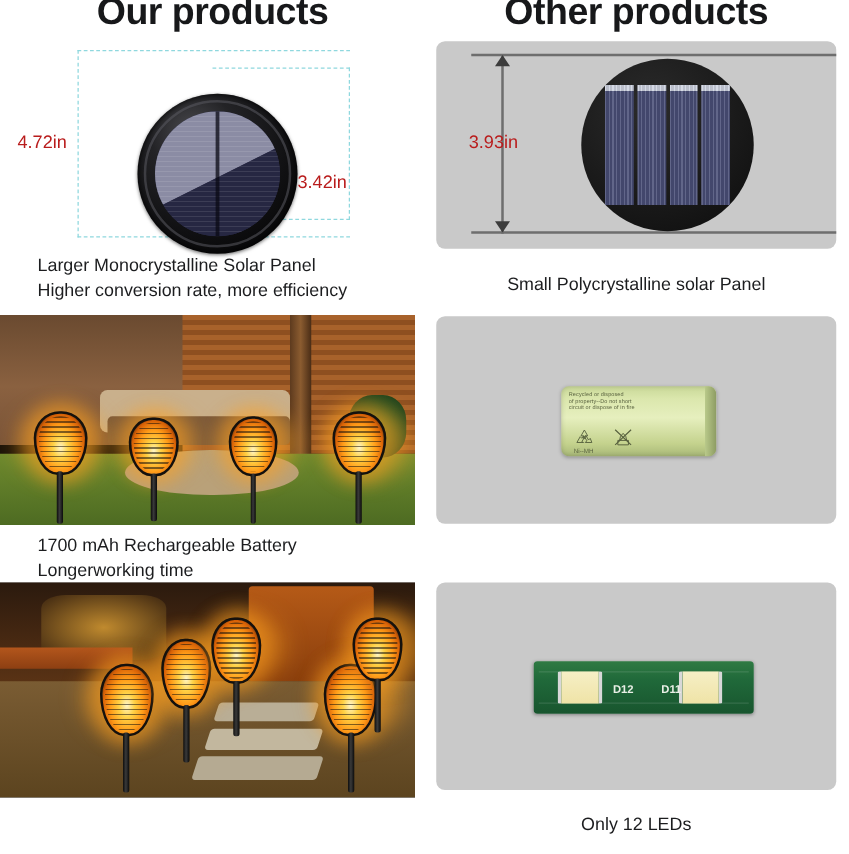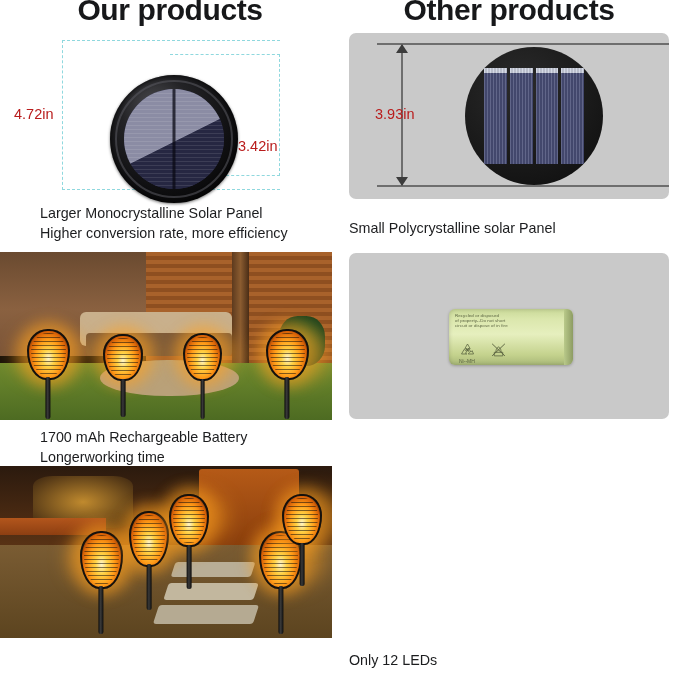--- a/index.html
+++ b/index.html
@@ -25,22 +25,22 @@
 
   
   .cell { position: absolute; }
   .caption {
     position: absolute;
     font-size: 14.3px;
     color: #1c1d1f;
     line-height: 20px;
     white-space: pre-line;
   }
-  .cap-left  { left: 30px;  width: 310px; text-align: left; margin-left: 10px; }
-  .cap-right { left: 349px; width: 320px; }
+  .cap-left  { left: 30px;  width: 310px; text-align: left; }
+  .cap-right { left: 349px; width: 320px; text-align: center; }
 
   .graybox {
     position: absolute;
     background: #c9c9c9;
     border-radius: 7px;
     overflow: hidden;
   }
   .photo {
     position: absolute;
     overflow: hidden;
@@ -355,16 +355,26 @@
           <div class="pole"></div>
         </div>
       <div class="torch" style="left:85%;top:16%;width:12%;height:52%;">
           <div class="head"></div>
           <div class="pole"></div>
         </div>
     </div>
   </div>
 
 
+  <div class="graybox" style="left:349px;top:466px;width:320px;height:166px;">
+    <div class="pcb" style="left:78px;top:63px;width:176px;height:42px;">
+      <div class="pcbline" style="left:4px;top:8px;width:168px;"></div>
+      <div class="pcbline" style="left:4px;bottom:8px;width:168px;"></div>
+      <div class="led" style="left:11%;"></div>
+      <div class="led" style="left:66%;"></div>
+      <div class="pcbtxt" style="left:36%;">D12</div>
+      <div class="pcbtxt" style="left:58%;">D11</div>
+    </div>
+  </div>
 
   <div class="caption cap-right" style="top:650px;">Only 12 LEDs</div>
 
 </div>
 
 </body></html>

